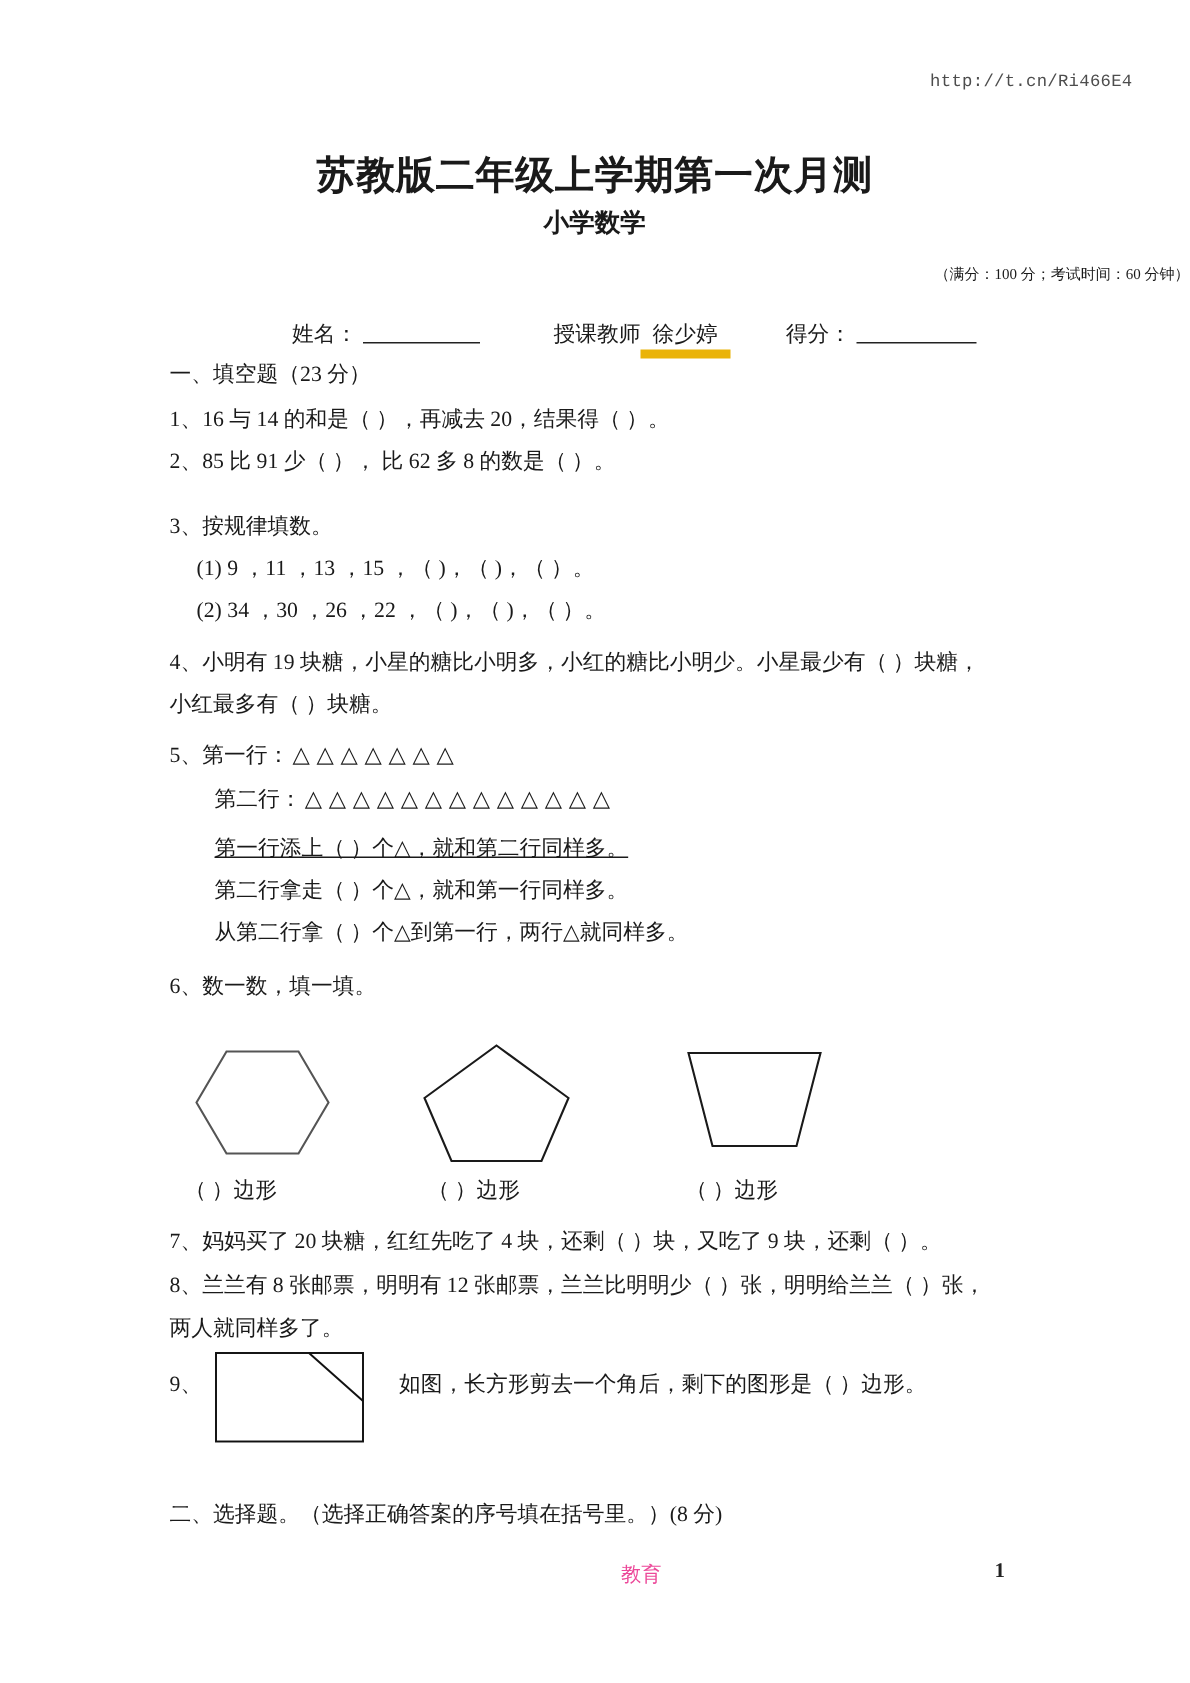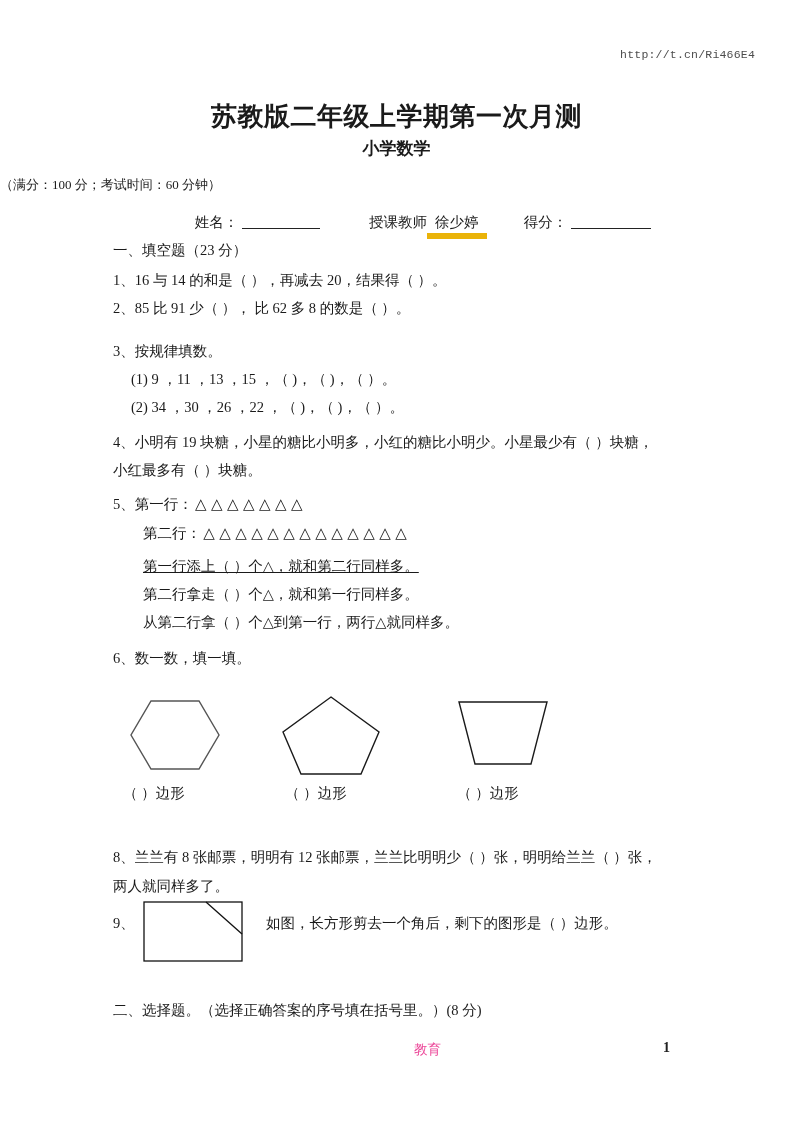--- a/index.html
+++ b/index.html
@@ -53,22 +53,22 @@
     text-align: center;
     font-family: "Liberation Sans", "DejaVu Sans", sans-serif;
     font-weight: bold;
     font-size: 17px;
   }
   .doc-meta {
     position: absolute;
     top: 176px;
     left: 0;
     width: 793px;
-    text-align: left;
-    font-size: 13px;
+    text-align: right;
+    font-size: 10px;
   }
 
   
   .name-line {
     position: absolute;
     top: 213px;
     left: 113px;
     width: 570px;
     font-size: 14.5px;
     white-space: nowrap;
@@ -196,20 +196,21 @@
     </svg>
     <svg class="shape-svg" style="left:340px; top:8px;" width="100" height="76" viewBox="0 0 100 76">
       <polygon points="6,6 94,6 78,68 22,68" fill="#ffffff" stroke="#1a1a1a" stroke-width="1.4"></polygon>
     </svg>
 
     <div class="shape-caption" style="left:10px; top:96px;">（      ）边形</div>
     <div class="shape-caption" style="left:172px; top:96px;">（      ）边形</div>
     <div class="shape-caption" style="left:344px; top:96px;">（      ）边形</div>
   </div>
 
+  <div class="q" style="top:818px;">7、妈妈买了 20 块糖，红红先吃了 4 块，还剩（      ）块，又吃了 9 块，还剩（      ）。</div>
 
   <div class="q" style="top:847px;">8、兰兰有 8 张邮票，明明有 12 张邮票，兰兰比明明少（      ）张，明明给兰兰（      ）张，</div>
   <div class="q" style="top:876px;">两人就同样多了。</div>
 
   <div class="q" style="top:913px;">9、</div>
   <svg class="q9-figure" width="100" height="62" viewBox="0 0 100 62">
     <rect x="1" y="1" width="98" height="59" fill="#ffffff" stroke="#111111" stroke-width="1.3"></rect>
     <line x1="63" y1="1" x2="99" y2="33" stroke="#111111" stroke-width="1.3"></line>
   </svg>
   <div class="q" style="top:913px; left:266px;">如图，长方形剪去一个角后，剩下的图形是（      ）边形。</div>

